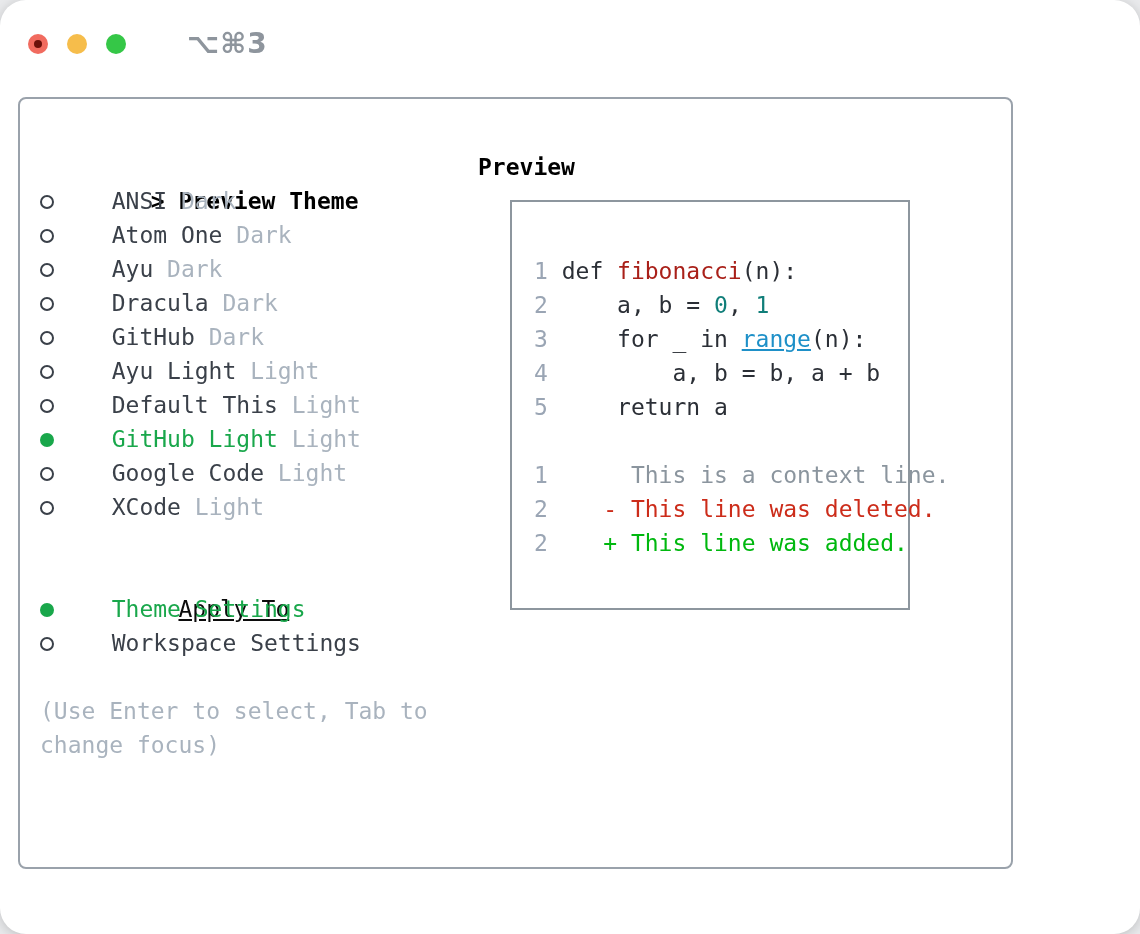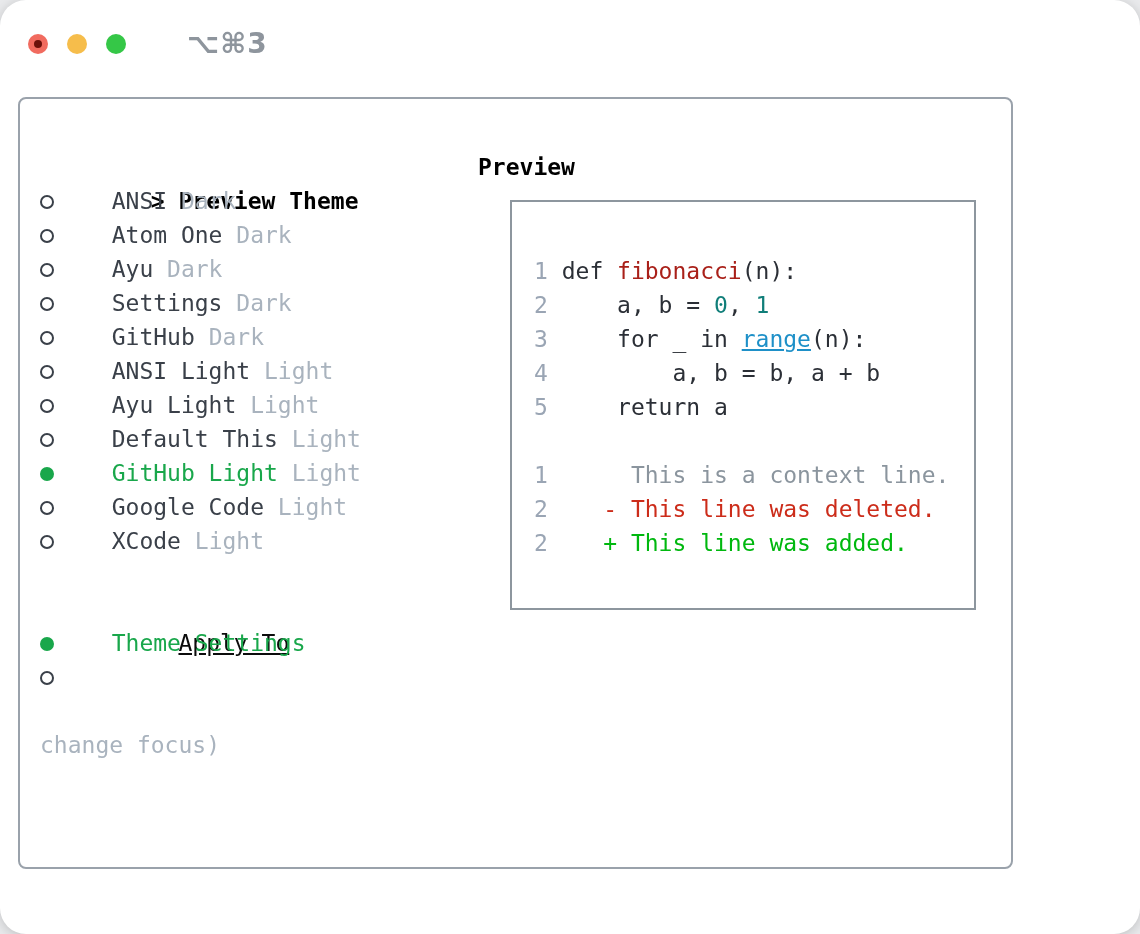--- a/index.html
+++ b/index.html
@@ -34,21 +34,21 @@
   .circle.sel{background:var(--select-green);border-color:var(--select-green);}
   .hdr{color:#000;font-weight:bold;}
   .hdr-plain{color:#0c0c0c;text-decoration:underline;}
   .tname{color:var(--name-dark);margin-left:44px;}
   .tname.sel{color:var(--select-green);}
   .tvariant{color:var(--subtitle-gray);margin-top:44px;}
   .hint{color:var(--subtitle-gray);}
   
   .preview-title{position:absolute;left:458px;top:51px;height:34px;line-height:34px;
                  font-size:23px;font-weight:bold;color:#000;}
-  .preview-box{position:absolute;left:490px;top:101px;width:466px;height:410px;
+  .preview-box{position:absolute;left:490px;top:101px;width:400px;height:410px;
                border:2px solid var(--border-preview);background:#fff;}
   .code{position:absolute;left:22px;top:52px;font-size:23px;line-height:34px;white-space:pre;}
   .code-line{height:34px;}
   .lnum{display:inline-block;width:2ch;color:var(--lnum-gray);}
   .tok-code{color:var(--code-dark);}
   .tok-func{color:var(--func-red);}
   .tok-num{color:var(--num-teal);}
   .tok-builtin{color:var(--builtin-blue);text-decoration:underline;}
   .tok-ctx{color:var(--ctx-gray);}
   .tok-del{color:var(--del-red);}
@@ -69,38 +69,38 @@
   <div class="panel">
 
     <div class="left-col">
       <div class="trow">
         <span class="marker"><span class="caret">&gt;</span></span><span class="hdr">Preview Theme</span>
       </div>
       <div id="theme-rows">
           <div class="trow"><span class="marker"><span class="circle"></span></span><span class="tname">ANSI </span><span class="tvariant">Dark</span></div>
           <div class="trow"><span class="marker"><span class="circle"></span></span><span class="tname">Atom One </span><span class="tvariant">Dark</span></div>
           <div class="trow"><span class="marker"><span class="circle"></span></span><span class="tname">Ayu </span><span class="tvariant">Dark</span></div>
-          <div class="trow"><span class="marker"><span class="circle"></span></span><span class="tname">Settings </span><span class="tvariant">Dark</span></div>
+          <div class="trow"><span class="marker"><span class="circle"></span></span><span class="tname">Dracula </span><span class="tvariant">Dark</span></div>
           <div class="trow"><span class="marker"><span class="circle"></span></span><span class="tname">GitHub </span><span class="tvariant">Dark</span></div>
-          <div class="trow"><span class="marker"><span class="circle"></span></span><span class="tname">ANSI Light </span><span class="tvariant">Light</span></div>
           <div class="trow"><span class="marker"><span class="circle"></span></span><span class="tname">Ayu Light </span><span class="tvariant">Light</span></div>
           <div class="trow"><span class="marker"><span class="circle"></span></span><span class="tname">Default This </span><span class="tvariant">Light</span></div>
           <div class="trow"><span class="marker"><span class="circle sel"></span></span><span class="tname sel">GitHub Light </span><span class="tvariant">Light</span></div>
           <div class="trow"><span class="marker"><span class="circle"></span></span><span class="tname">Google Code </span><span class="tvariant">Light</span></div>
           <div class="trow"><span class="marker"><span class="circle"></span></span><span class="tname">XCode </span><span class="tvariant">Light</span></div>
         </div>
       <div class="trow">&nbsp;</div>
       <div class="trow">
         <span class="marker"></span><span class="hdr-plain">Apply To</span>
       </div>
       <div id="apply-rows">
           <div class="trow"><span class="marker"><span class="circle sel"></span></span><span class="tname sel">Theme Settings</span></div>
-          <div class="trow"><span class="marker"><span class="circle"></span></span></div>
+          <div class="trow"><span class="marker"><span class="circle"></span></span><span class="tname">Workspace Settings</span></div>
         </div>
       <div class="trow">&nbsp;</div>
+      <div class="trow hint">(Use Enter to select, Tab to</div>
       <div class="trow hint">change focus)</div>
     </div>
 
     <div class="preview-title">Preview</div>
 
     <div class="preview-box">
       <div class="code" id="code-block"><div class="code-line"><span class="lnum">1</span><span class="tok-code">def </span><span class="tok-func">fibonacci</span><span class="tok-code">(n):</span></div><div class="code-line"><span class="lnum">2</span><span class="tok-code">    a, b = </span><span class="tok-num">0</span><span class="tok-code">, </span><span class="tok-num">1</span></div><div class="code-line"><span class="lnum">3</span><span class="tok-code">    for _ in </span><span class="tok-builtin">range</span><span class="tok-code">(n):</span></div><div class="code-line"><span class="lnum">4</span><span class="tok-code">        a, b = b, a + b</span></div><div class="code-line"><span class="lnum">5</span><span class="tok-code">    return a</span></div><div class="code-line">&nbsp;</div><div class="code-line"><span class="lnum">1</span><span class="tok-ctx">     This is a context line.</span></div><div class="code-line"><span class="lnum">2</span><span class="tok-del">   - This line was deleted.</span></div><div class="code-line"><span class="lnum">2</span><span class="tok-add">   + This line was added.</span></div></div>
     </div>
 
   </div>

